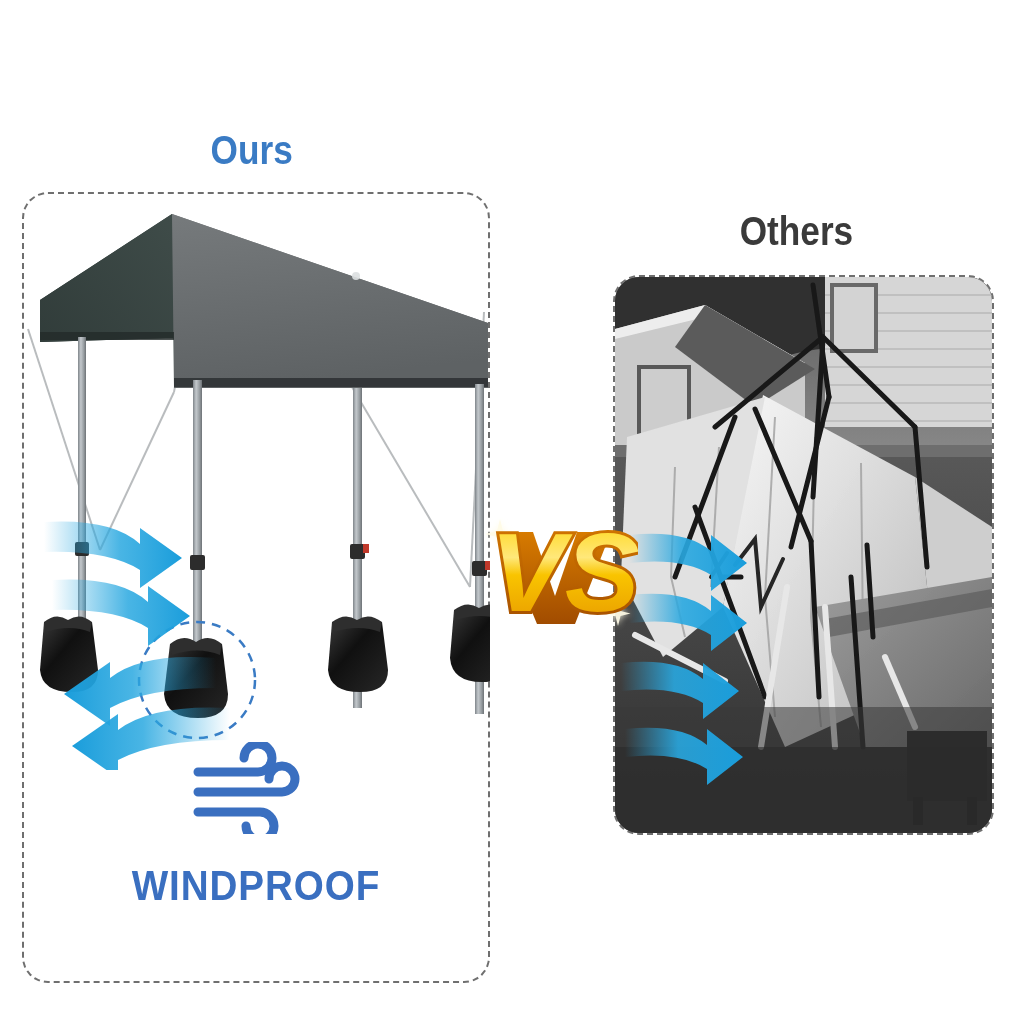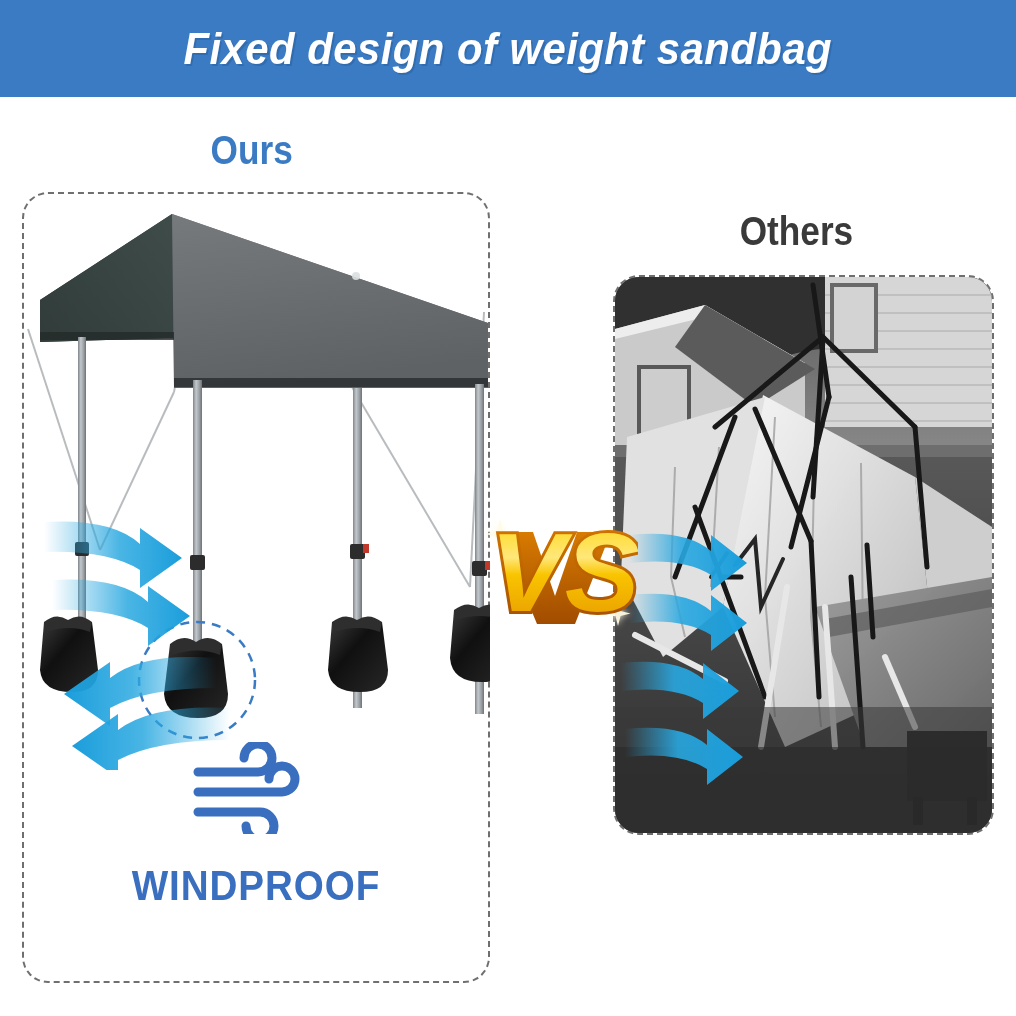--- a/index.html
+++ b/index.html
@@ -80,23 +80,20 @@
   }
 
   
   #vs-badge{position:absolute;left:478px;top:505px;width:160px;height:125px;}
 </style>
 </head>
 <body>
 
 <div id="stage">
 
-  <div class="header">
-    <div class="header-title">Fixed design of weight sandbag</div>
-  </div>
 
   <div class="panel-label" id="label-ours">Ours</div>
   <div class="dashed-panel" id="left-panel"></div>
 
   <svg id="tent-svg" viewBox="0 0 468 560">
     <defs>
       <linearGradient id="legGrad" x1="0" y1="0" x2="1" y2="0">
         <stop offset="0%" stop-color="#7f858a"></stop>
         <stop offset="35%" stop-color="#c3c8cc"></stop>
         <stop offset="70%" stop-color="#9aa0a4"></stop>

